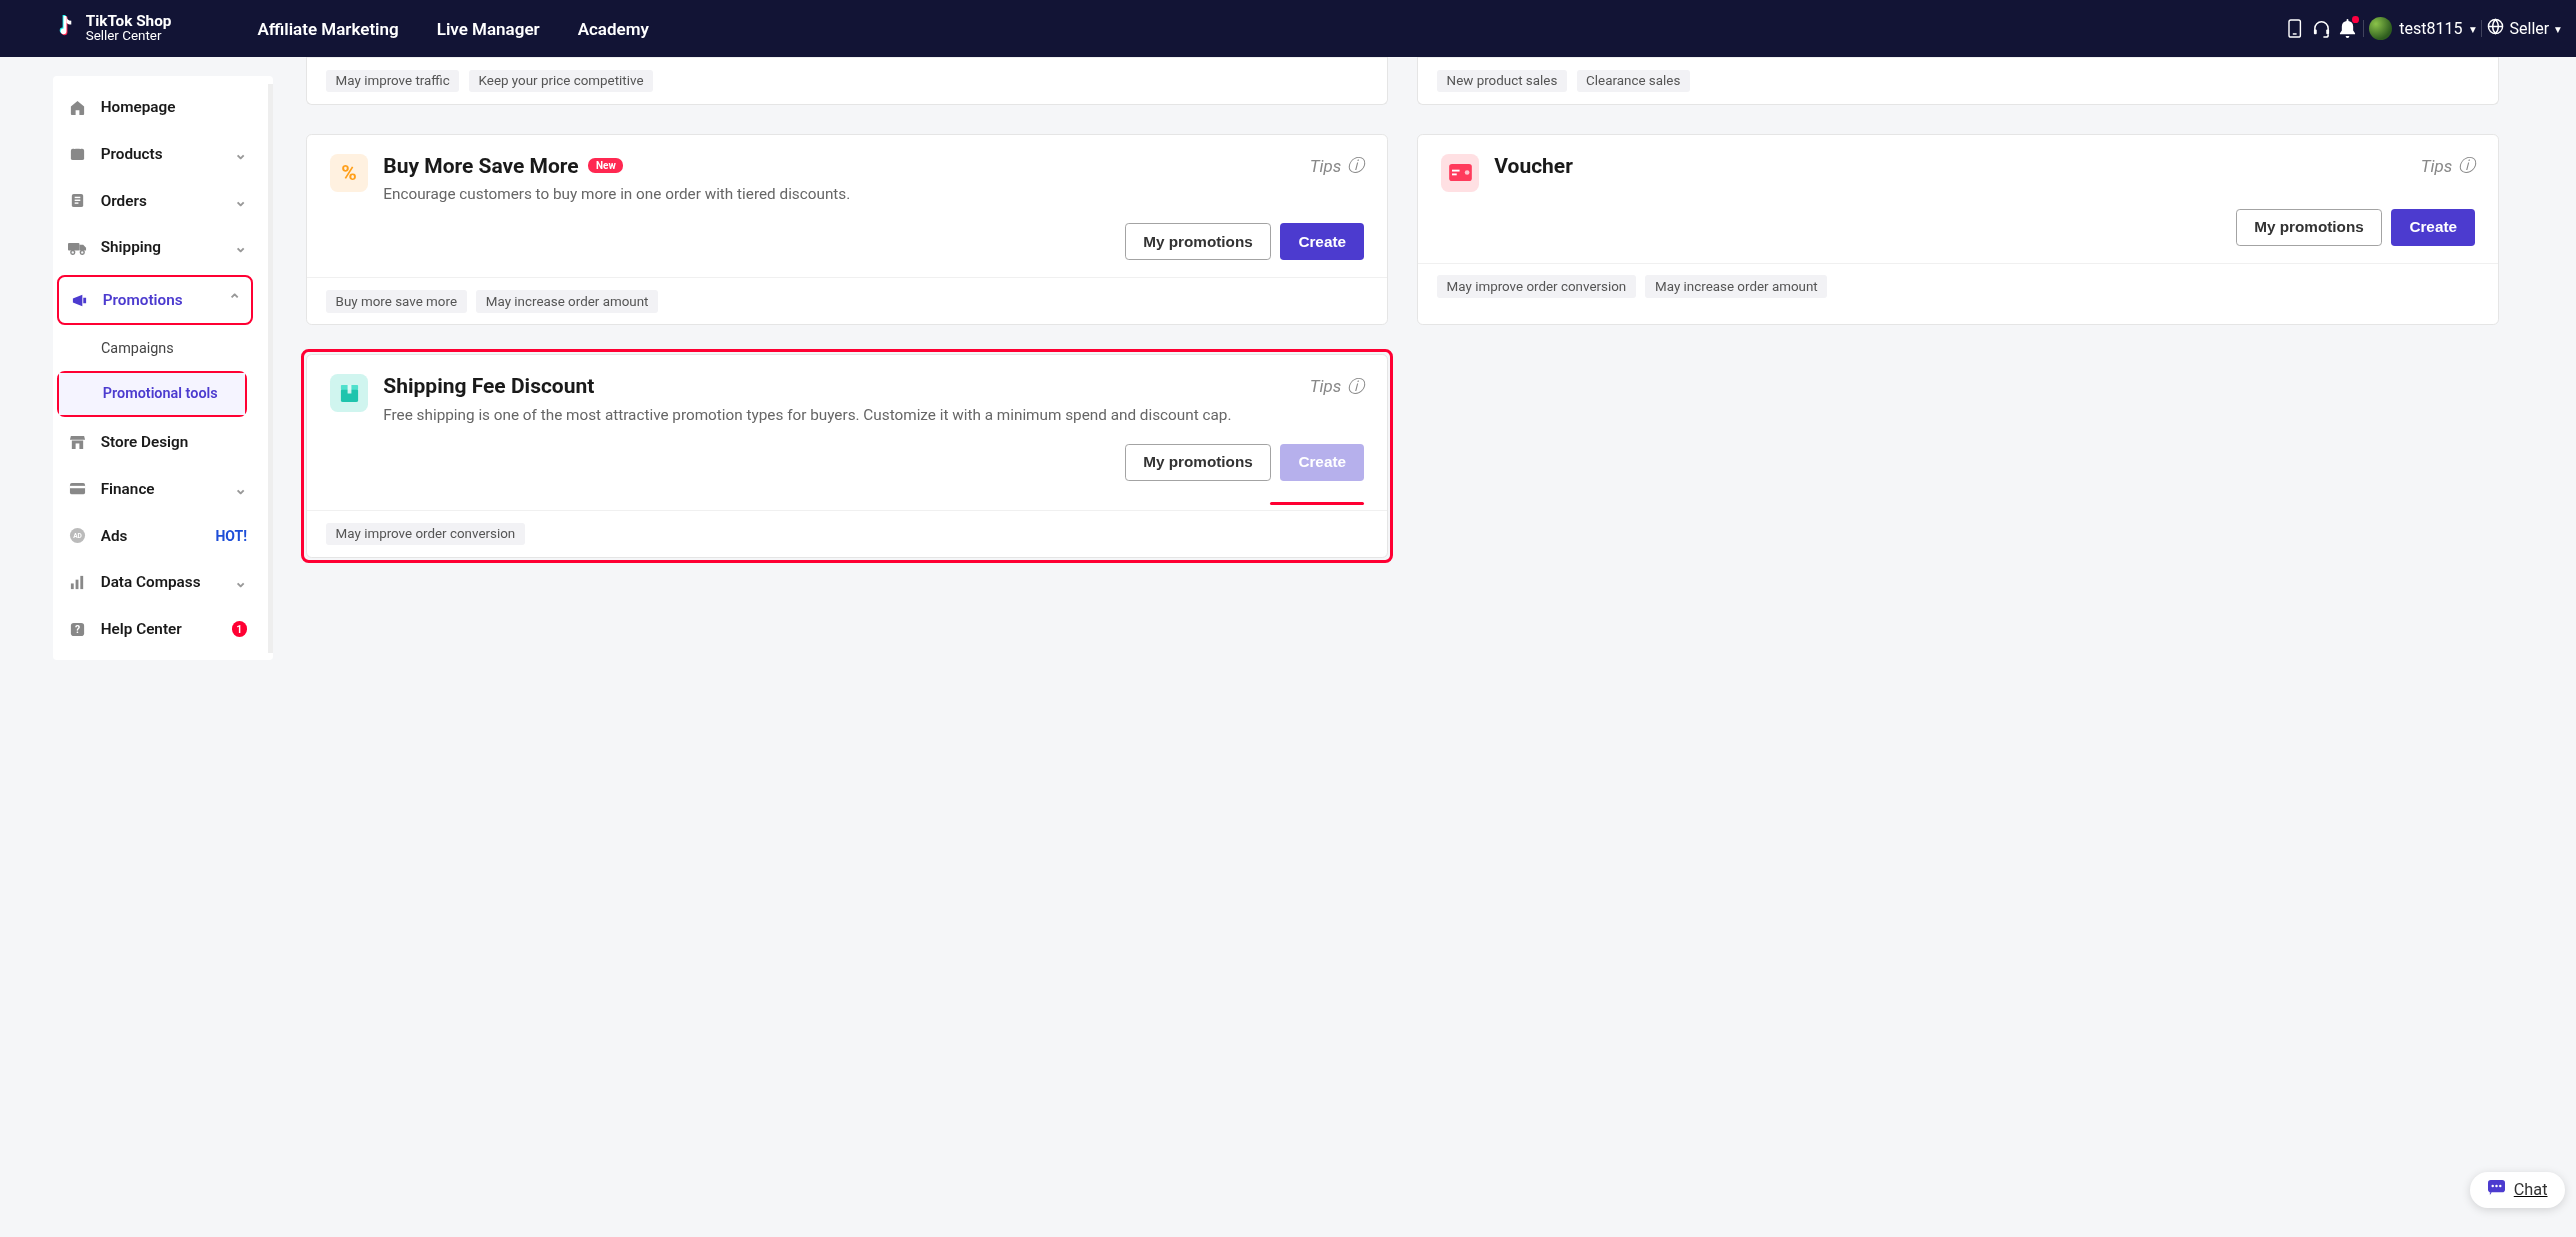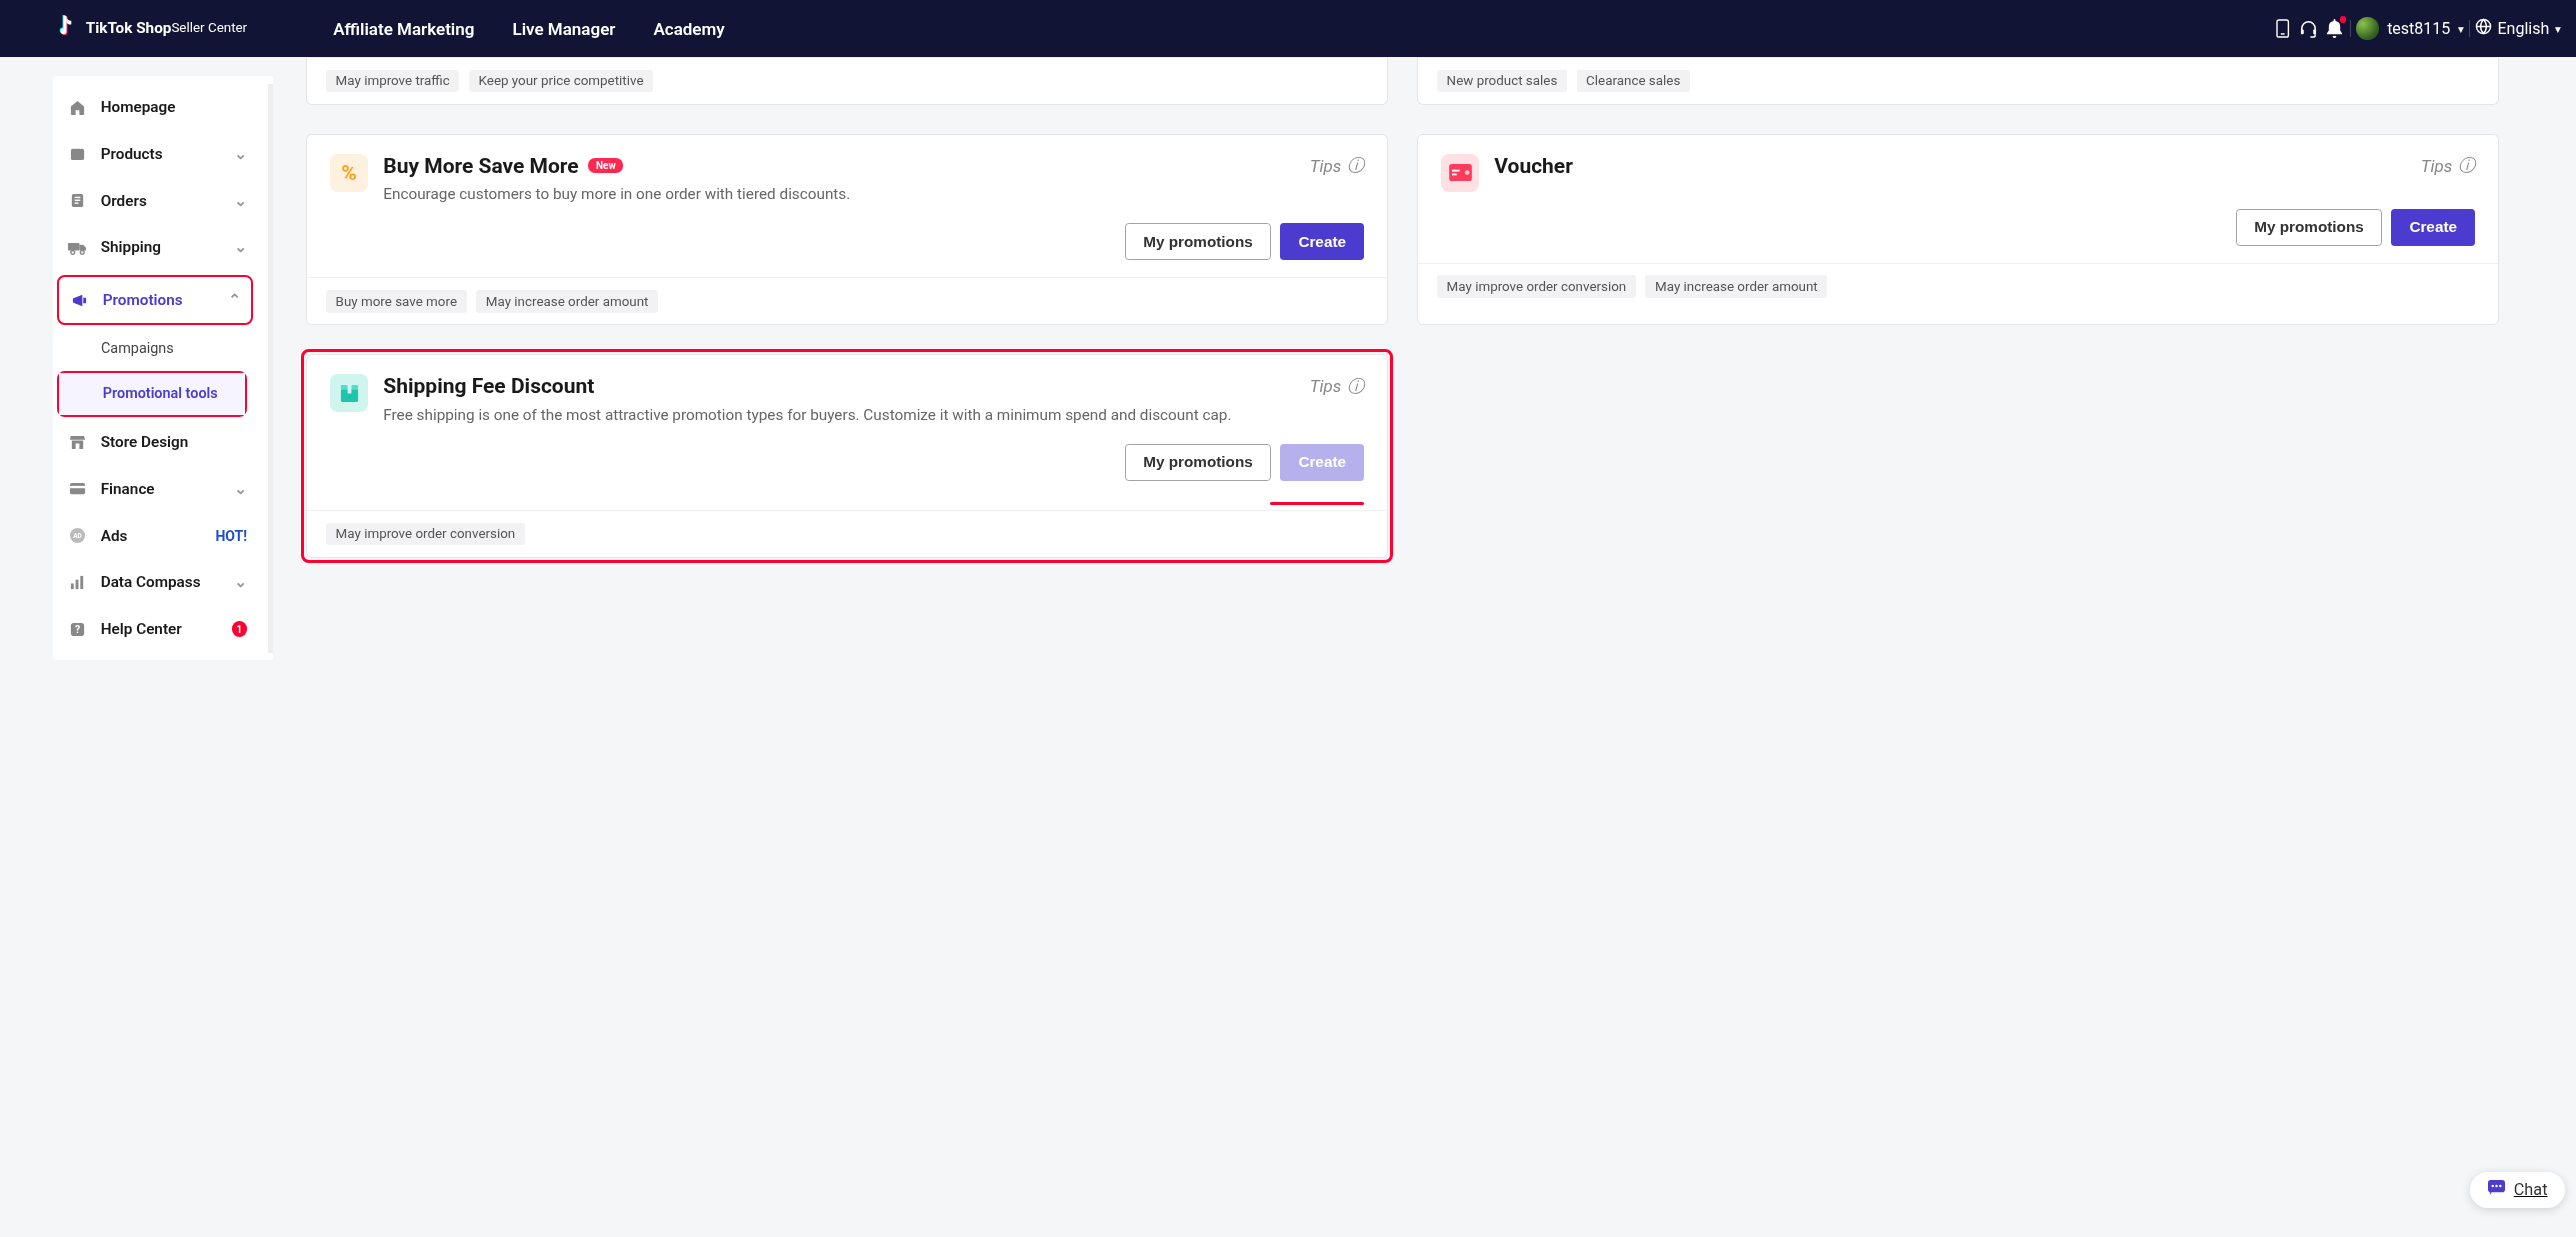--- a/index.html
+++ b/index.html
@@ -16,21 +16,21 @@
       background: #121435;
       height: 57px;
       display: flex;
       align-items: center;
       padding: 0 15.3px 0 53px;
       color: #fff;
       justify-content: space-between;
     }
     .header-left { display: flex; align-items: center; gap: 86px; }
     .logo { display: flex; align-items: center; gap: 7.7px; }
-    .logo-text { display: flex; flex-direction: row; line-height: 1; }
+    .logo-text { display: flex; flex-direction: column; line-height: 1; }
     .logo-line1 { font-size: 15.3px; font-weight: 700; }
     .logo-line2 { font-size: 13.4px; font-weight: 400; }
     .header-nav { display: flex; gap: 38px; }
     .header-nav-item { font-size: 17px; font-weight: 600; cursor: pointer; }
     .header-right { display: flex; align-items: center; gap: 5px; }
     .header-icon { width: 21px; height: 21px; display:flex; align-items:center; justify-content:center; cursor:pointer; }
     .header-divider { height: 17px; width: 1px; background: rgba(255,255,255,0.2); }
     .user { display: flex; align-items: center; gap: 7.7px; cursor:pointer; }
     .avatar { width: 23px; height: 23px; border-radius: 50%; background: radial-gradient(circle at 30% 30%, #8bc34a, #2e5d1f 70%); }
     .lang { display:flex; align-items:center; gap:5.7px; cursor:pointer;}
@@ -247,21 +247,21 @@
       <span class="down-arrow">▾</span>
     </div>
     <div class="header-divider"></div>
     <div class="lang">
       <span>
         <svg width="17" height="17" viewBox="0 0 18 18" fill="none">
             <circle cx="9" cy="9" r="7.5" stroke="#fff" stroke-width="1.5"></circle>
             <path d="M1.5 9h15M9 1.5c2 2 3 4.5 3 7.5s-1 5.5-3 7.5c-2-2-3-4.5-3-7.5s1-5.5 3-7.5z" stroke="#fff" stroke-width="1.5"></path>
           </svg>
       </span>
-      <span>English</span>
+      <span>Seller</span>
       <span class="down-arrow">▾</span>
     </div>
   </div>
 </div>
 
 <div class="layout">
 
   <div class="sidebar-wrap">
     <div class="sidebar">
       <div class="sidebar-inner">

